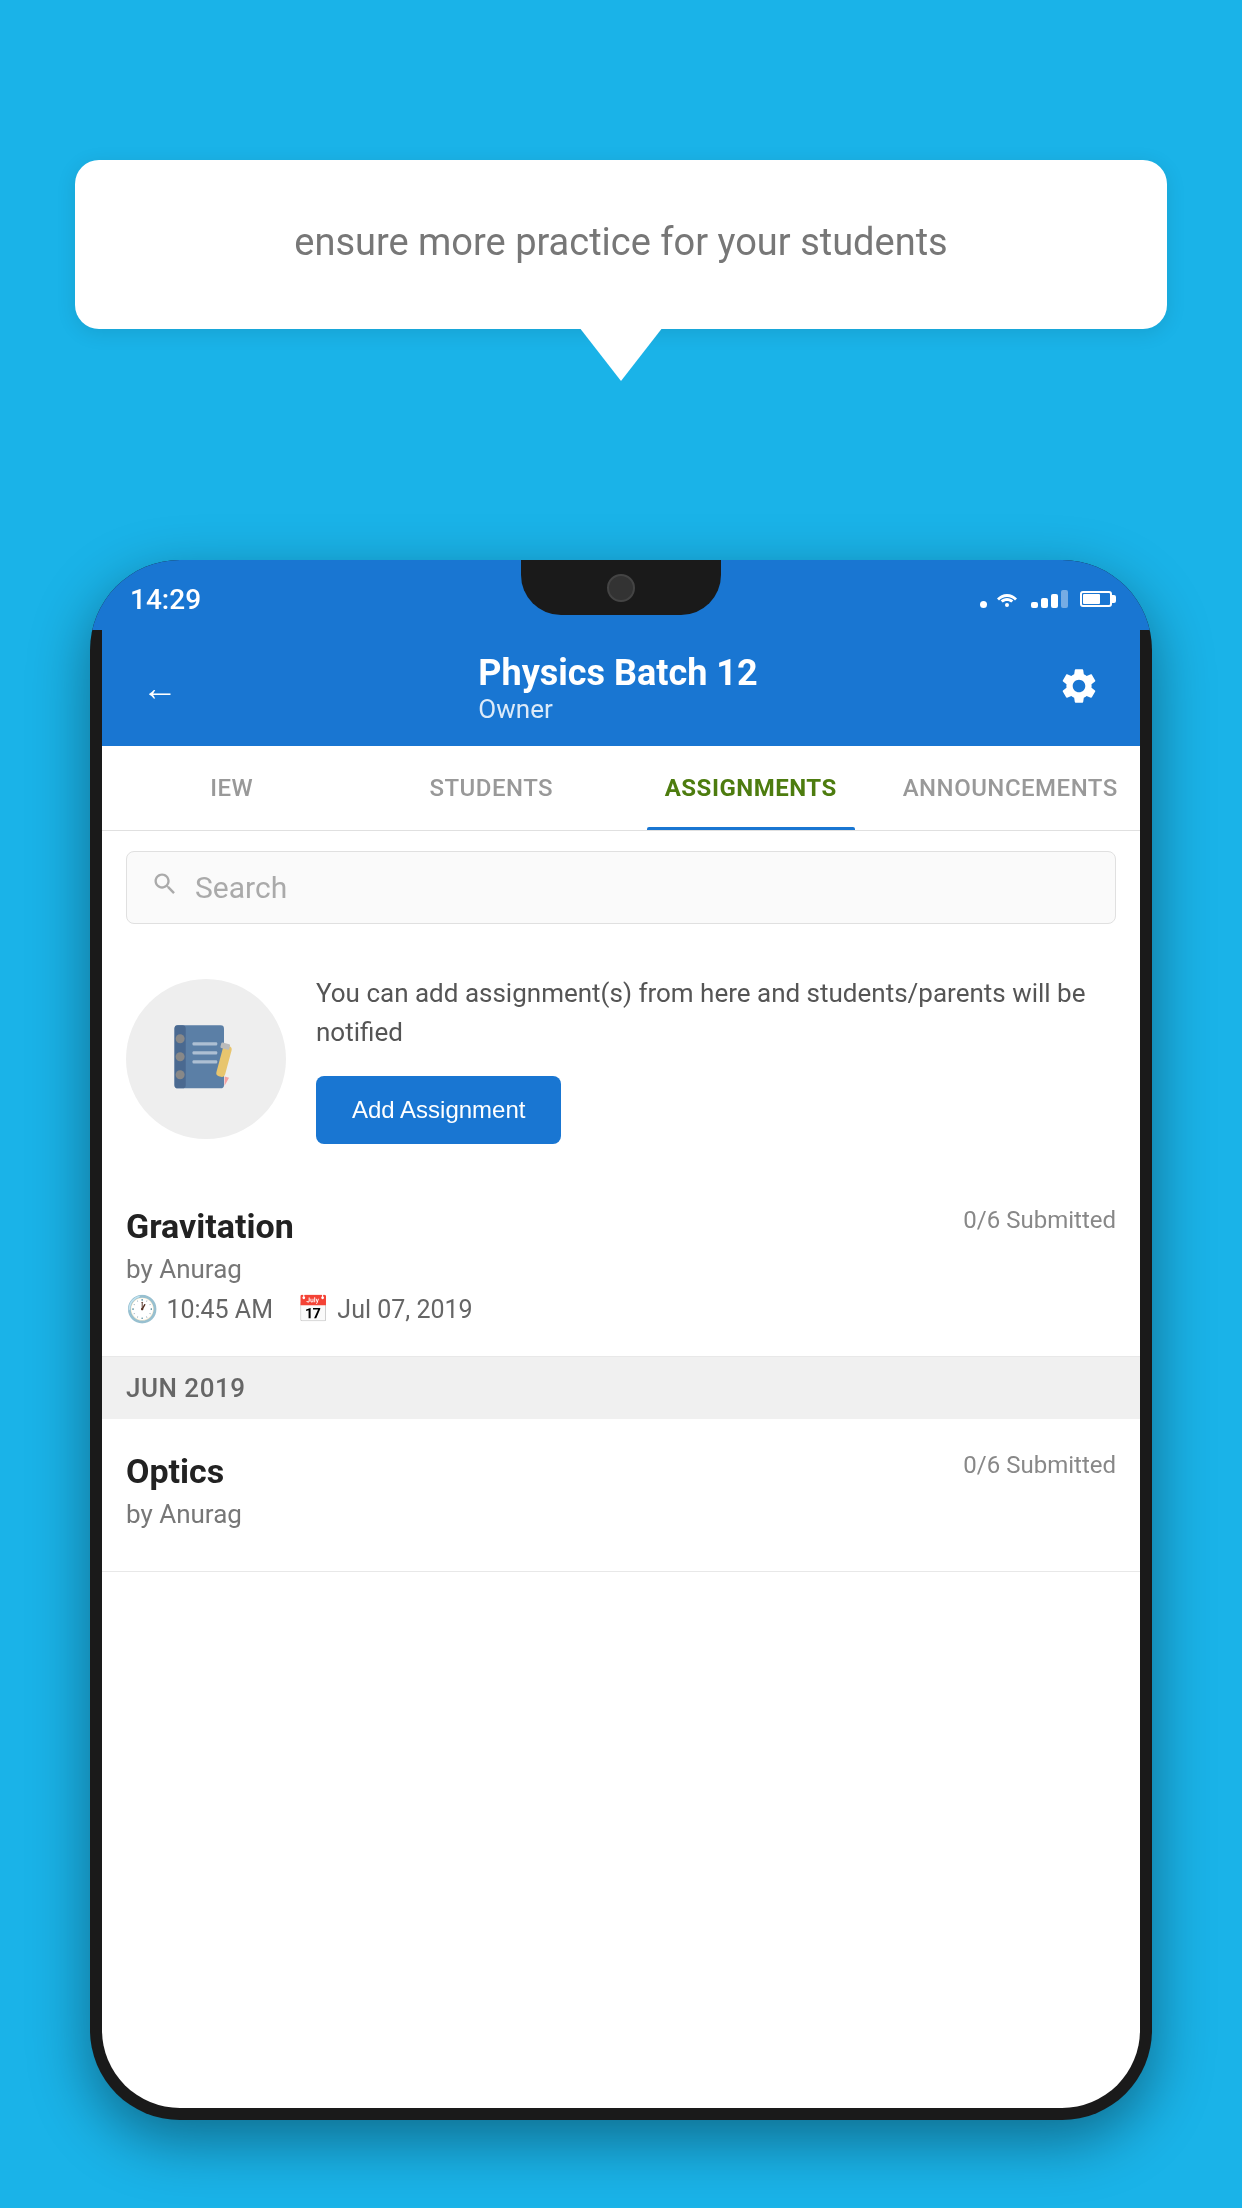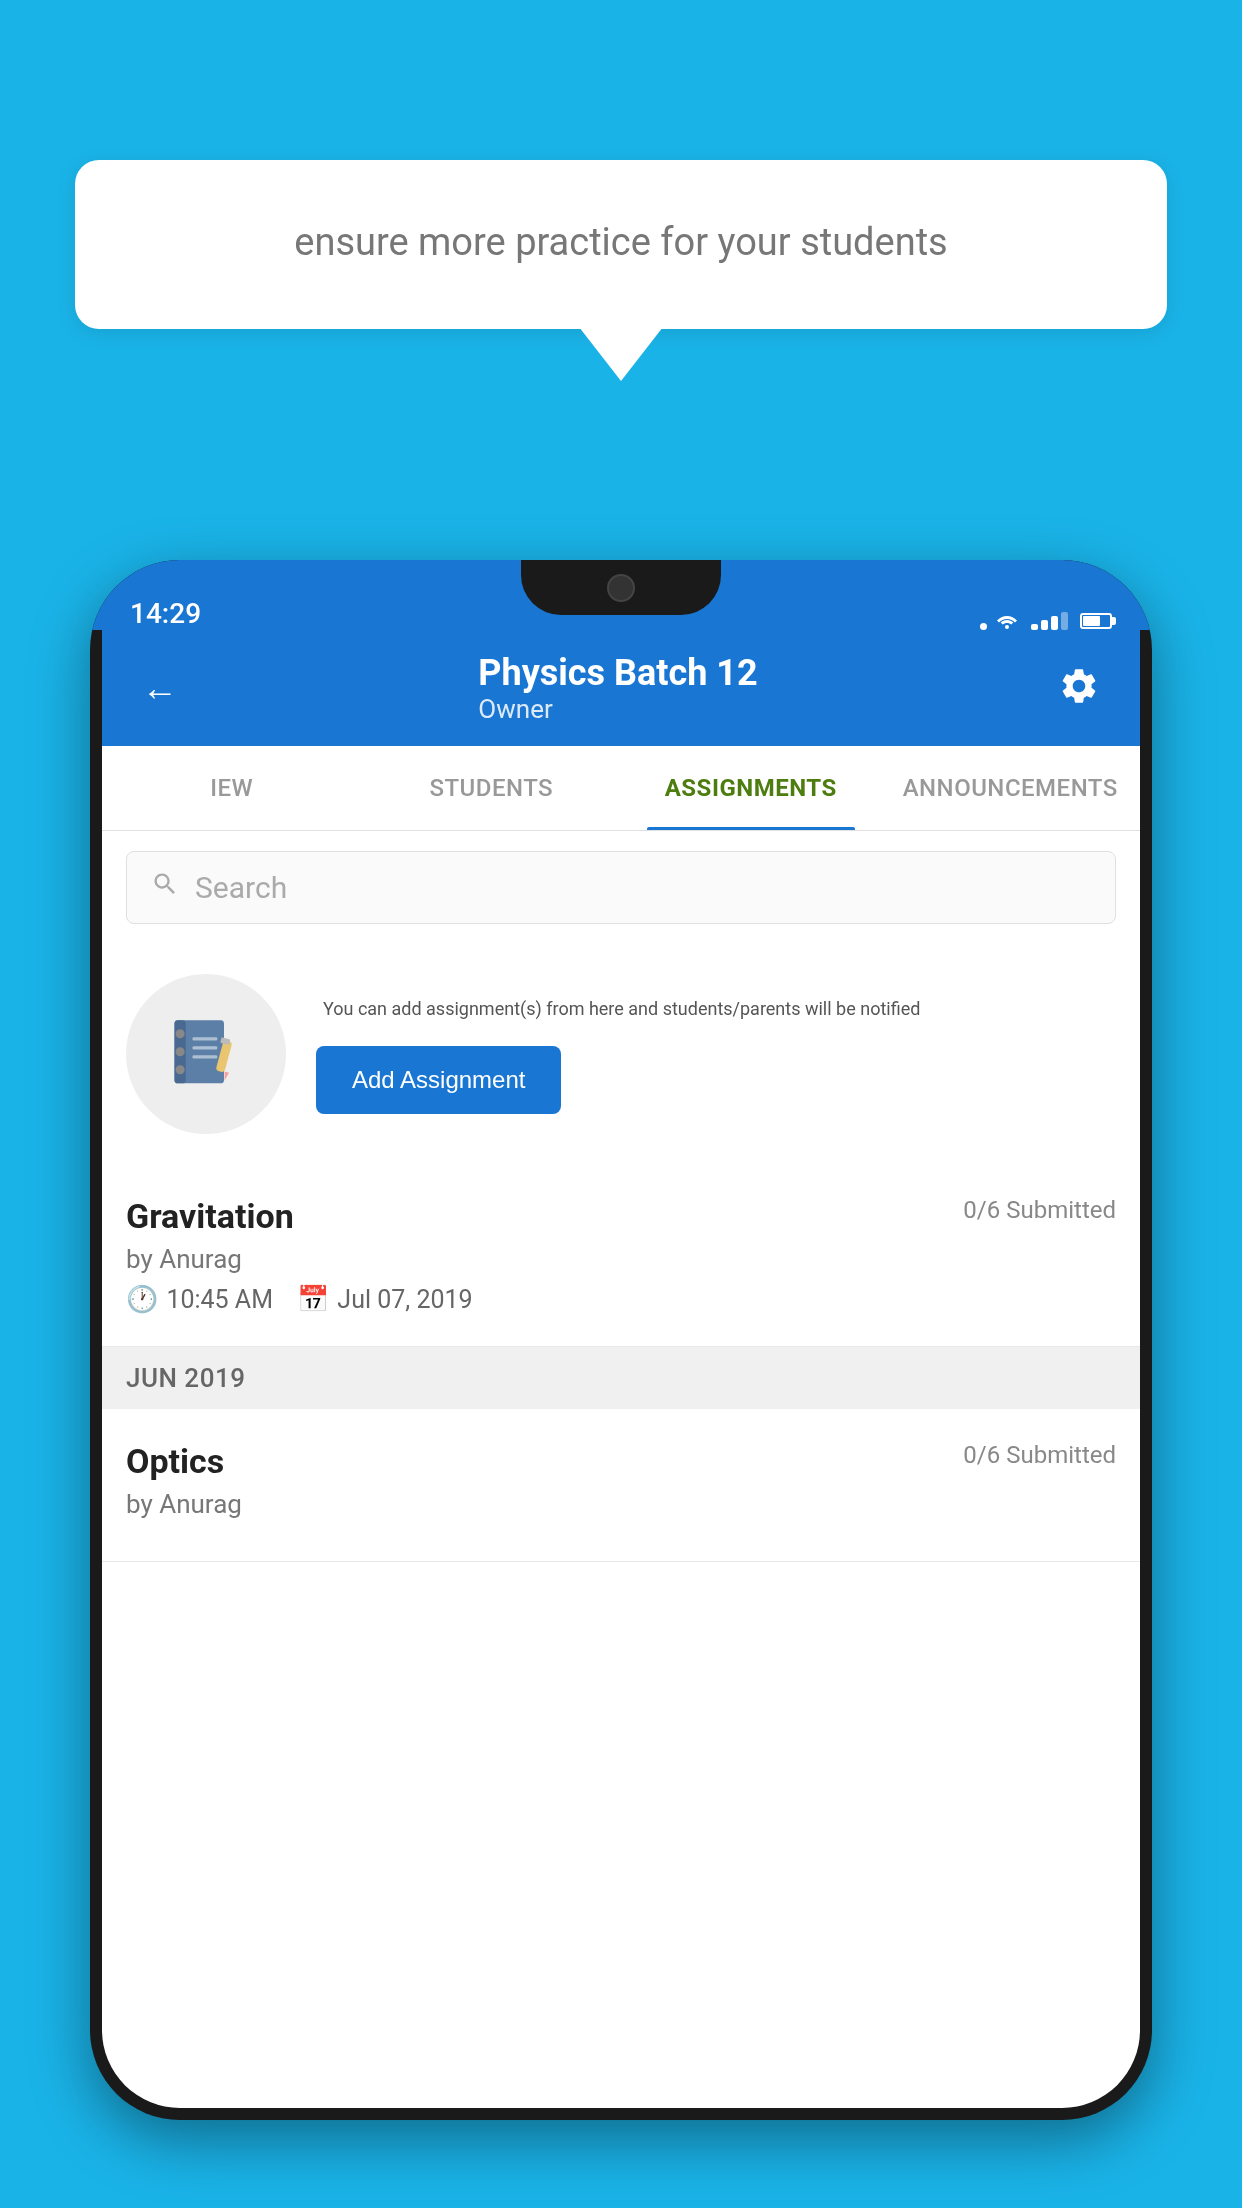--- a/index.html
+++ b/index.html
@@ -104,21 +104,21 @@
 
     
     .status-bar {
       position: absolute;
       top: 0;
       left: 0;
       right: 0;
       height: 70px;
       background: #1976d2;
       display: flex;
-      align-items: flex-end;
+      align-items: center;
       justify-content: space-between;
       padding: 0 40px;
       z-index: 5;
     }
 
     .status-time {
       color: white;
       font-size: 28px;
       font-weight: 500;
       padding-top: 8px;
@@ -289,25 +289,24 @@
       justify-content: center;
       flex-shrink: 0;
       margin-right: 30px;
     }
 
     .empty-state-right {
       flex: 1;
     }
 
     .empty-state-text {
-      font-size: 18px;
+      font-size: 26px;
       color: #555;
       line-height: 1.5;
       margin-bottom: 24px;
-      margin-left: 7px;
     }
 
     .add-assignment-btn {
       background: #1976d2;
       color: white;
       border: none;
       border-radius: 8px;
       padding: 20px 36px;
       font-size: 24px;
       font-weight: 500;

